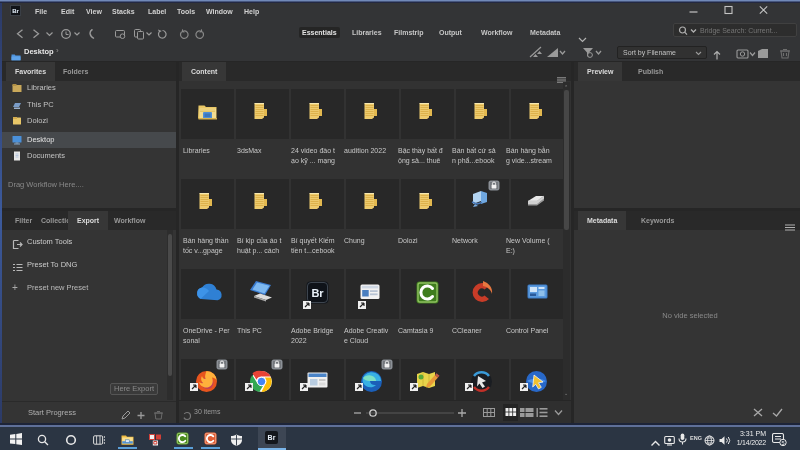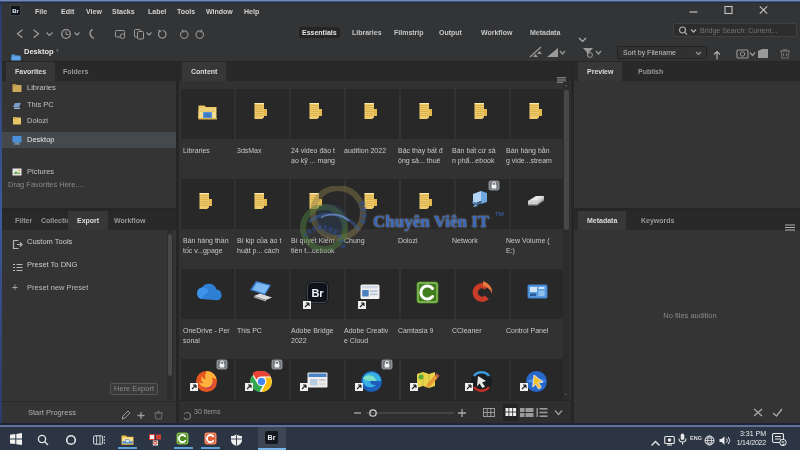--- a/index.html
+++ b/index.html
@@ -171,29 +171,28 @@
     </div>
 <div class="abs" style="left:2px;top:132px;width:174px;height:16px;background:#46494c;"></div>
 <div class="abs favrow" style="top:132px;color:#e2e2e2;">
       <span class="ic"><svg width="10" height="10">
           <rect x="0.5" y="1" width="9" height="6.5" fill="#4a90d9" rx="0.5"></rect>
           <rect x="3.5" y="7.5" width="3" height="1" fill="#88a8c8"></rect>
           <rect x="2" y="8.5" width="6" height="1" fill="#88a8c8"></rect>
         </svg></span>
       <span class="tx">Desktop</span>
     </div>
-<div class="abs favrow" style="top:164px;">
+<div class="abs favrow" style="top:148px;">
       <span class="ic"><svg width="10" height="10">
-          <rect x="0.5" y="1.5" width="9" height="7" fill="#e8e8e8"></rect>
-          <path d="M1.5 7 L4 4 L6 6.5 L7.5 5 L8.5 7 Z" fill="#6aa84f"></path>
-          <circle cx="7" cy="3.5" r="1" fill="#e8b84a"></circle>
+          <rect x="2" y="0.5" width="6" height="9" fill="#e8e8e8"></rect>
+          <path d="M3.5 3 h3 M3.5 4.5 h3 M3.5 6 h3" stroke="#a0b8d8" stroke-width="0.7"></path>
         </svg></span>
-      <span class="tx">Pictures</span>
+      <span class="tx">Documents</span>
     </div>
-<div class="abs" style="left:8px;top:180px;font-size:7.5px;color:#8a8a8a;">Drag Favorites Here....</div>
+<div class="abs" style="left:8px;top:180px;font-size:7.5px;color:#8a8a8a;">Drag Workflow Here....</div>
 
 <div class="abs panel" style="left:2px;top:211px;width:174px;height:212px;"></div>
 <div class="abs tabstrip" style="left:2px;top:211px;width:174px;">
   <div class="ptab" style="position:absolute;left:4px;">Filter</div>
   <div class="ptab" style="position:absolute;left:30px;">Collection</div>
   <div class="ptab active" style="position:absolute;left:66px;">Export</div>
   <div class="ptab" style="position:absolute;left:103px;">Workflow</div>
 </div>
 <div class="abs" style="left:12px;top:236px;"><svg width="11" height="11" viewBox="0 0 11 11">
         <path d="M1.5 1.5 h5 M1.5 1.5 v8 h5" stroke="#b8b8b8" stroke-width="1.2" fill="none"></path>
@@ -644,42 +643,28 @@
   <div class="ptab" style="position:absolute;left:55px;">Publish</div>
 </div>
 <div class="abs panel" style="left:574px;top:211px;width:226px;height:212px;"></div>
 <div class="abs tabstrip" style="left:574px;top:211px;width:226px;">
   <div class="ptab active" style="position:absolute;left:4px;">Metadata</div>
   <div class="ptab" style="position:absolute;left:58px;">Keywords</div>
 </div>
 <div class="abs" style="left:785px;top:217px;"><svg width="10" height="7">
         <path d="M0 1 h10 M0 3.5 h10 M0 6 h10" stroke="#b0b0b0" stroke-width="1"></path>
       </svg></div>
-<div class="abs" style="left:640px;top:311px;width:100px;text-align:center;font-size:7.5px;color:#8a8a8a;">No files audition</div>
+<div class="abs" style="left:640px;top:311px;width:100px;text-align:center;font-size:7.5px;color:#8a8a8a;">No vide selected</div>
 <div class="abs" style="left:752px;top:404px;"><svg width="12" height="11">
         <path d="M2 2 L10 9 M10 2 L2 9" stroke="#a8a8a8" stroke-width="1.3"></path>
       </svg></div>
 <div class="abs" style="left:771px;top:404px;"><svg width="13" height="11">
         <path d="M2 6 L5.5 9 L11 2" stroke="#a8a8a8" stroke-width="1.3" fill="none"></path>
       </svg></div>
 
-<div id="watermark" class="abs" style="left:295px;top:186px;width:230px;height:78px;">
-<svg width="230" height="78" viewBox="0 0 230 78">
-<g>
-<circle cx="43" cy="27" r="25" fill="none" stroke="#8a7c46" stroke-width="6" opacity="0.45"></circle>
-<circle cx="29" cy="42" r="21" fill="none" stroke="#4e7c3c" stroke-width="6" opacity="0.5"></circle>
-<circle cx="36" cy="34" r="16" fill="#2e4668" opacity="0.35"></circle>
-<path d="M66 16 a25 25 0 0 1 1 22" stroke="#2a50a0" stroke-width="6" fill="none" opacity="0.5" stroke-dasharray="4 2"></path>
-<path d="M48 62 a21 21 0 0 0 -38-12" stroke="#2a50a0" stroke-width="5" fill="none" opacity="0.45" stroke-dasharray="3.5 2"></path>
-<path d="M14 36 C28 24 52 26 64 44" stroke="#3a66b8" stroke-width="3.2" fill="none" opacity="0.45"></path>
-<path d="M26 32 c6-5 20-5 28 3" stroke="#90aedd" stroke-width="1.6" fill="none" opacity="0.55"></path>
-</g>
-<text x="78" y="41" font-family="Liberation Serif,serif" font-weight="bold" font-size="17" fill="#3a6cc8" opacity="0.92" style="text-shadow:0 0 2px rgba(255,255,255,0.75);">Chuyên Viên IT</text>
-<text x="200" y="30" font-family="Liberation Sans,sans-serif" font-size="6" fill="#3a6cc8">TM</text>
-</svg></div>
 
 <div class="abs" style="left:0;top:423px;width:800px;height:4px;background:linear-gradient(#1d2438 0%,#1d2438 45%,#5f7099 55%,#5f7099 100%);"></div>
 <div class="abs" id="taskbar" style="left:0;top:427px;width:800px;height:23px;background:#2b3543;"></div>
 
 <div class="abs" style="left:10px;top:431px;"><svg width="12" height="12" viewBox="0 0 12 12">
         <path d="M0 1.7 L5.3 1 V5.6 H0 Z M6.3 0.9 L12 0 V5.6 H6.3 Z M0 6.5 H5.3 V11.1 L0 10.4 Z M6.3 6.5 H12 V12 L6.3 11.2 Z" fill="#f2f2f2"></path>
       </svg></div>
 <div class="abs" style="left:37px;top:432px;"><svg width="12" height="12" viewBox="0 0 12 12">
         <circle cx="5" cy="5" r="3.6" fill="none" stroke="#e8e8e8" stroke-width="1.3"></circle>
         <line x1="7.7" y1="7.7" x2="11" y2="11" stroke="#e8e8e8" stroke-width="1.3"></line>

